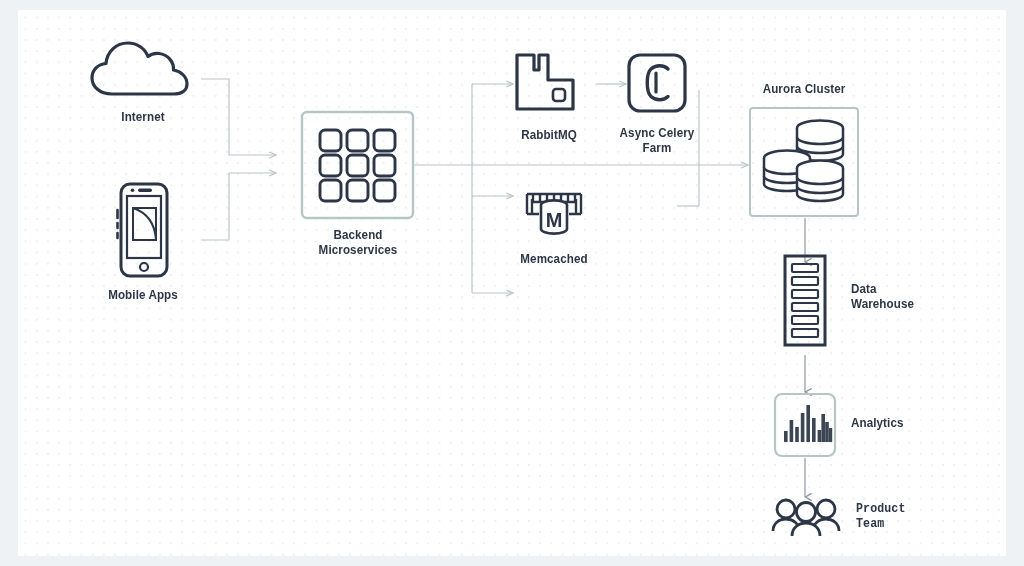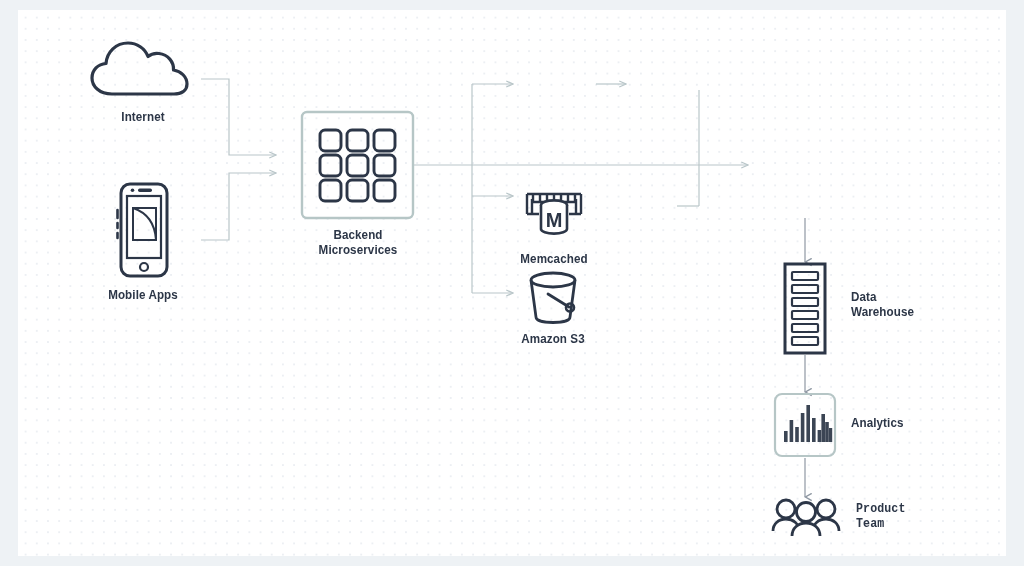--- a/index.html
+++ b/index.html
@@ -119,21 +119,37 @@
         <rect x="74" y="45" width="21" height="21" rx="5"></rect>
         <rect x="20" y="70" width="21" height="21" rx="5"></rect>
         <rect x="47" y="70" width="21" height="21" rx="5"></rect>
         <rect x="74" y="70" width="21" height="21" rx="5"></rect>
       </g>
     </svg>
     <div class="lbl" style="left:-16px;top:118px;width:148px;">Backend
 Microservices</div>
   </div>
 
-
+  <div class="node" style="left:495px;top:42px;">
+    <svg width="70" height="64" viewBox="0 0 70 64">
+      <path d="M4,3 L4,57 L60,57 L60,28 L35,28 L35,3 L26,3 L26,18 L21,18 L21,3 Z" fill="none" stroke="#2c3647" stroke-width="3.2" stroke-linejoin="round"></path>
+      <rect x="40" y="37" width="12" height="12" rx="3" fill="none" stroke="#2c3647" stroke-width="2.6"></rect>
+    </svg>
+    <div class="lbl" style="left:-22px;top:76px;width:116px;">RabbitMQ</div>
+  </div>
+
+  <div class="node" style="left:608px;top:42px;">
+    <svg width="62" height="62" viewBox="0 0 62 62">
+      <rect x="3" y="3" width="56" height="56" rx="11" fill="none" stroke="#2c3647" stroke-width="3.2"></rect>
+      <path d="M42,17 C38,13 30,12.5 25,17 C20,21.5 20,40 25,44.5 C30,49 38,48.5 42,44.5" fill="none" stroke="#2c3647" stroke-width="3.4" stroke-linecap="round"></path>
+      <path d="M30,21 L30,40" fill="none" stroke="#2c3647" stroke-width="3.2" stroke-linecap="round"></path>
+    </svg>
+    <div class="lbl" style="left:-28px;top:74px;width:118px;">Async Celery
+Farm</div>
+  </div>
 
   <div class="node" style="left:505px;top:178px;">
     <svg width="62" height="52" viewBox="0 0 62 52">
       <g fill="none" stroke="#2c3647" stroke-width="2.4">
         <path d="M4,6 L4,26 M58,6 L58,26"></path>
         <path d="M4,6 L58,6"></path>
         <path d="M10,6 L10,14 M17,6 L17,14 M24,6 L24,14 M31,6 L31,14 M38,6 L38,14 M45,6 L45,14 M52,6 L52,14"></path>
         <path d="M9,14 L53,14"></path>
         <path d="M4,26 L16,26 M46,26 L58,26"></path>
         <path d="M9,11 L9,26 M53,11 L53,26"></path>
@@ -141,32 +157,46 @@
       <g fill="#ffffff" stroke="#2c3647" stroke-width="2.6">
         <ellipse cx="31" cy="17" rx="13" ry="4.6"></ellipse>
         <path d="M18,17 L18,41 C18,43.6 23.8,45.6 31,45.6 C38.2,45.6 44,43.6 44,41 L44,17"></path>
       </g>
       <text x="31" y="39" text-anchor="middle" font-family="'Liberation Sans',sans-serif" font-size="20" font-weight="bold" fill="#2c3647">M</text>
     </svg>
     <div class="lbl" style="left:-26px;top:64px;width:114px;">Memcached</div>
   </div>
 
 
-  <div class="node" style="left:505px;top:260px;">
-    <svg width="60" height="56" viewBox="0 0 60 56">
-      <ellipse cx="30" cy="10" rx="22" ry="7" fill="none" stroke="#2c3647" stroke-width="2.8"></ellipse>
-      <path d="M8,10 L13,47 C13,50.5 20.5,52.5 30,52.5 C39.5,52.5 47,50.5 47,47 L52,10" fill="none" stroke="#2c3647" stroke-width="2.8"></path>
-      <path d="M25,24 L46,37" fill="none" stroke="#2c3647" stroke-width="2.8" stroke-linecap="round"></path>
-      <ellipse cx="47" cy="37.5" rx="4" ry="4" fill="none" stroke="#2c3647" stroke-width="2.6"></ellipse>
-    </svg>
-    <div class="lbl" style="left:-26px;top:62px;width:112px;">Amazon S3</div>
-  </div>
-
-
-  <div class="node" style="left:765px;top:252px;">
+
+  <div class="node" style="left:730px;top:72px;">
+    <div class="lbl" style="left:-6px;top:0px;width:124px;">Aurora Cluster</div>
+    <svg width="112" height="112" viewBox="0 0 112 112" style="margin-top:24px;">
+      <rect x="2" y="2" width="108" height="108" rx="3" fill="none" stroke="#b6c6c6" stroke-width="2"></rect>
+      <g fill="#ffffff" stroke="#2c3647" stroke-width="2.5">
+
+        <ellipse cx="72" cy="22" rx="23" ry="7.5"></ellipse>
+        <path d="M49,22 L49,48 C49,52 59.3,55 72,55 C84.7,55 95,52 95,48 L95,22"></path>
+        <path d="M49,31 C49,35 59.3,38 72,38 C84.7,38 95,35 95,31"></path>
+        <path d="M49,40 C49,44 59.3,47 72,47 C84.7,47 95,44 95,40"></path>
+
+        <ellipse cx="39" cy="52" rx="23" ry="7.5"></ellipse>
+        <path d="M16,52 L16,78 C16,82 26.3,85 39,85 C51.7,85 62,82 62,78 L62,52"></path>
+        <path d="M16,61 C16,65 26.3,68 39,68 C51.7,68 62,65 62,61"></path>
+        <path d="M16,70 C16,74 26.3,77 39,77 C51.7,77 62,74 62,70"></path>
+
+        <ellipse cx="72" cy="62" rx="23" ry="7.5"></ellipse>
+        <path d="M49,62 L49,88 C49,92 59.3,95 72,95 C84.7,95 95,92 95,88 L95,62"></path>
+        <path d="M49,71 C49,75 59.3,78 72,78 C84.7,78 95,75 95,71"></path>
+        <path d="M49,80 C49,84 59.3,87 72,87 C84.7,87 95,84 95,80"></path>
+      </g>
+    </svg>
+  </div>
+
+  <div class="node" style="left:765px;top:244px;">
     <svg width="44" height="93" viewBox="0 0 44 93">
       <rect x="2" y="2" width="40" height="89" fill="none" stroke="#2c3647" stroke-width="3"></rect>
       <g fill="none" stroke="#2c3647" stroke-width="2.2">
         <rect x="9" y="10" width="26" height="8" rx="1"></rect>
         <rect x="9" y="23" width="26" height="8" rx="1"></rect>
         <rect x="9" y="36" width="26" height="8" rx="1"></rect>
         <rect x="9" y="49" width="26" height="8" rx="1"></rect>
         <rect x="9" y="62" width="26" height="8" rx="1"></rect>
         <rect x="9" y="75" width="26" height="8" rx="1"></rect>
       </g>

